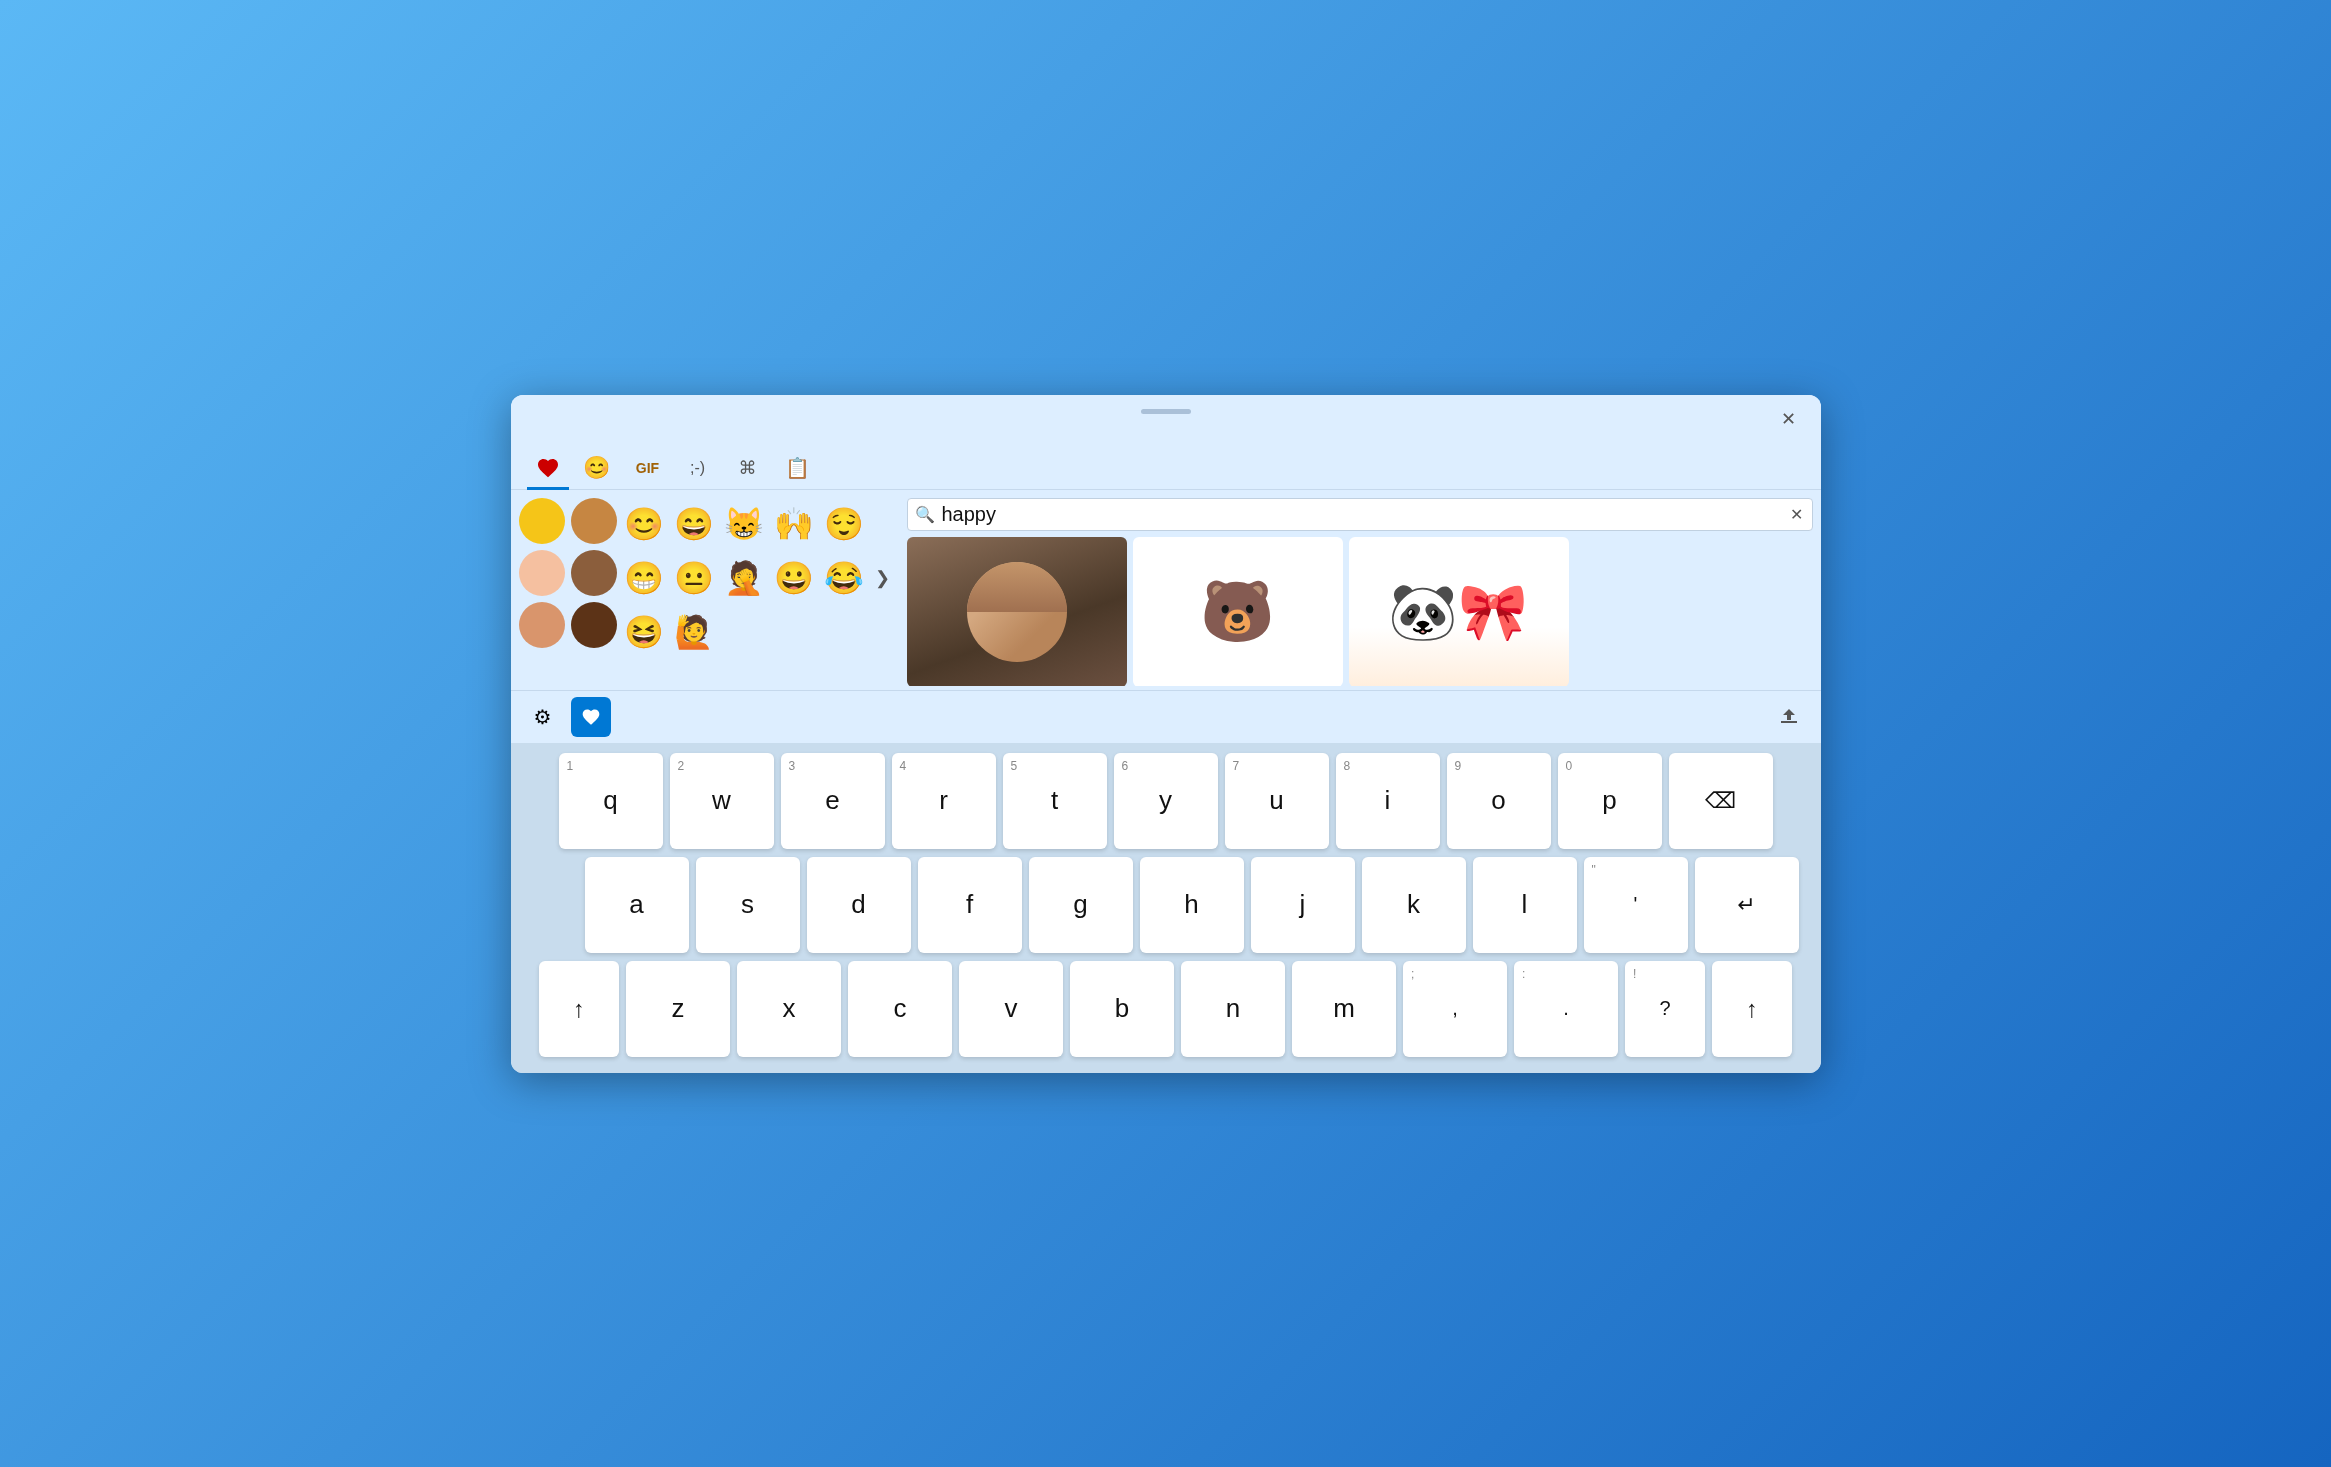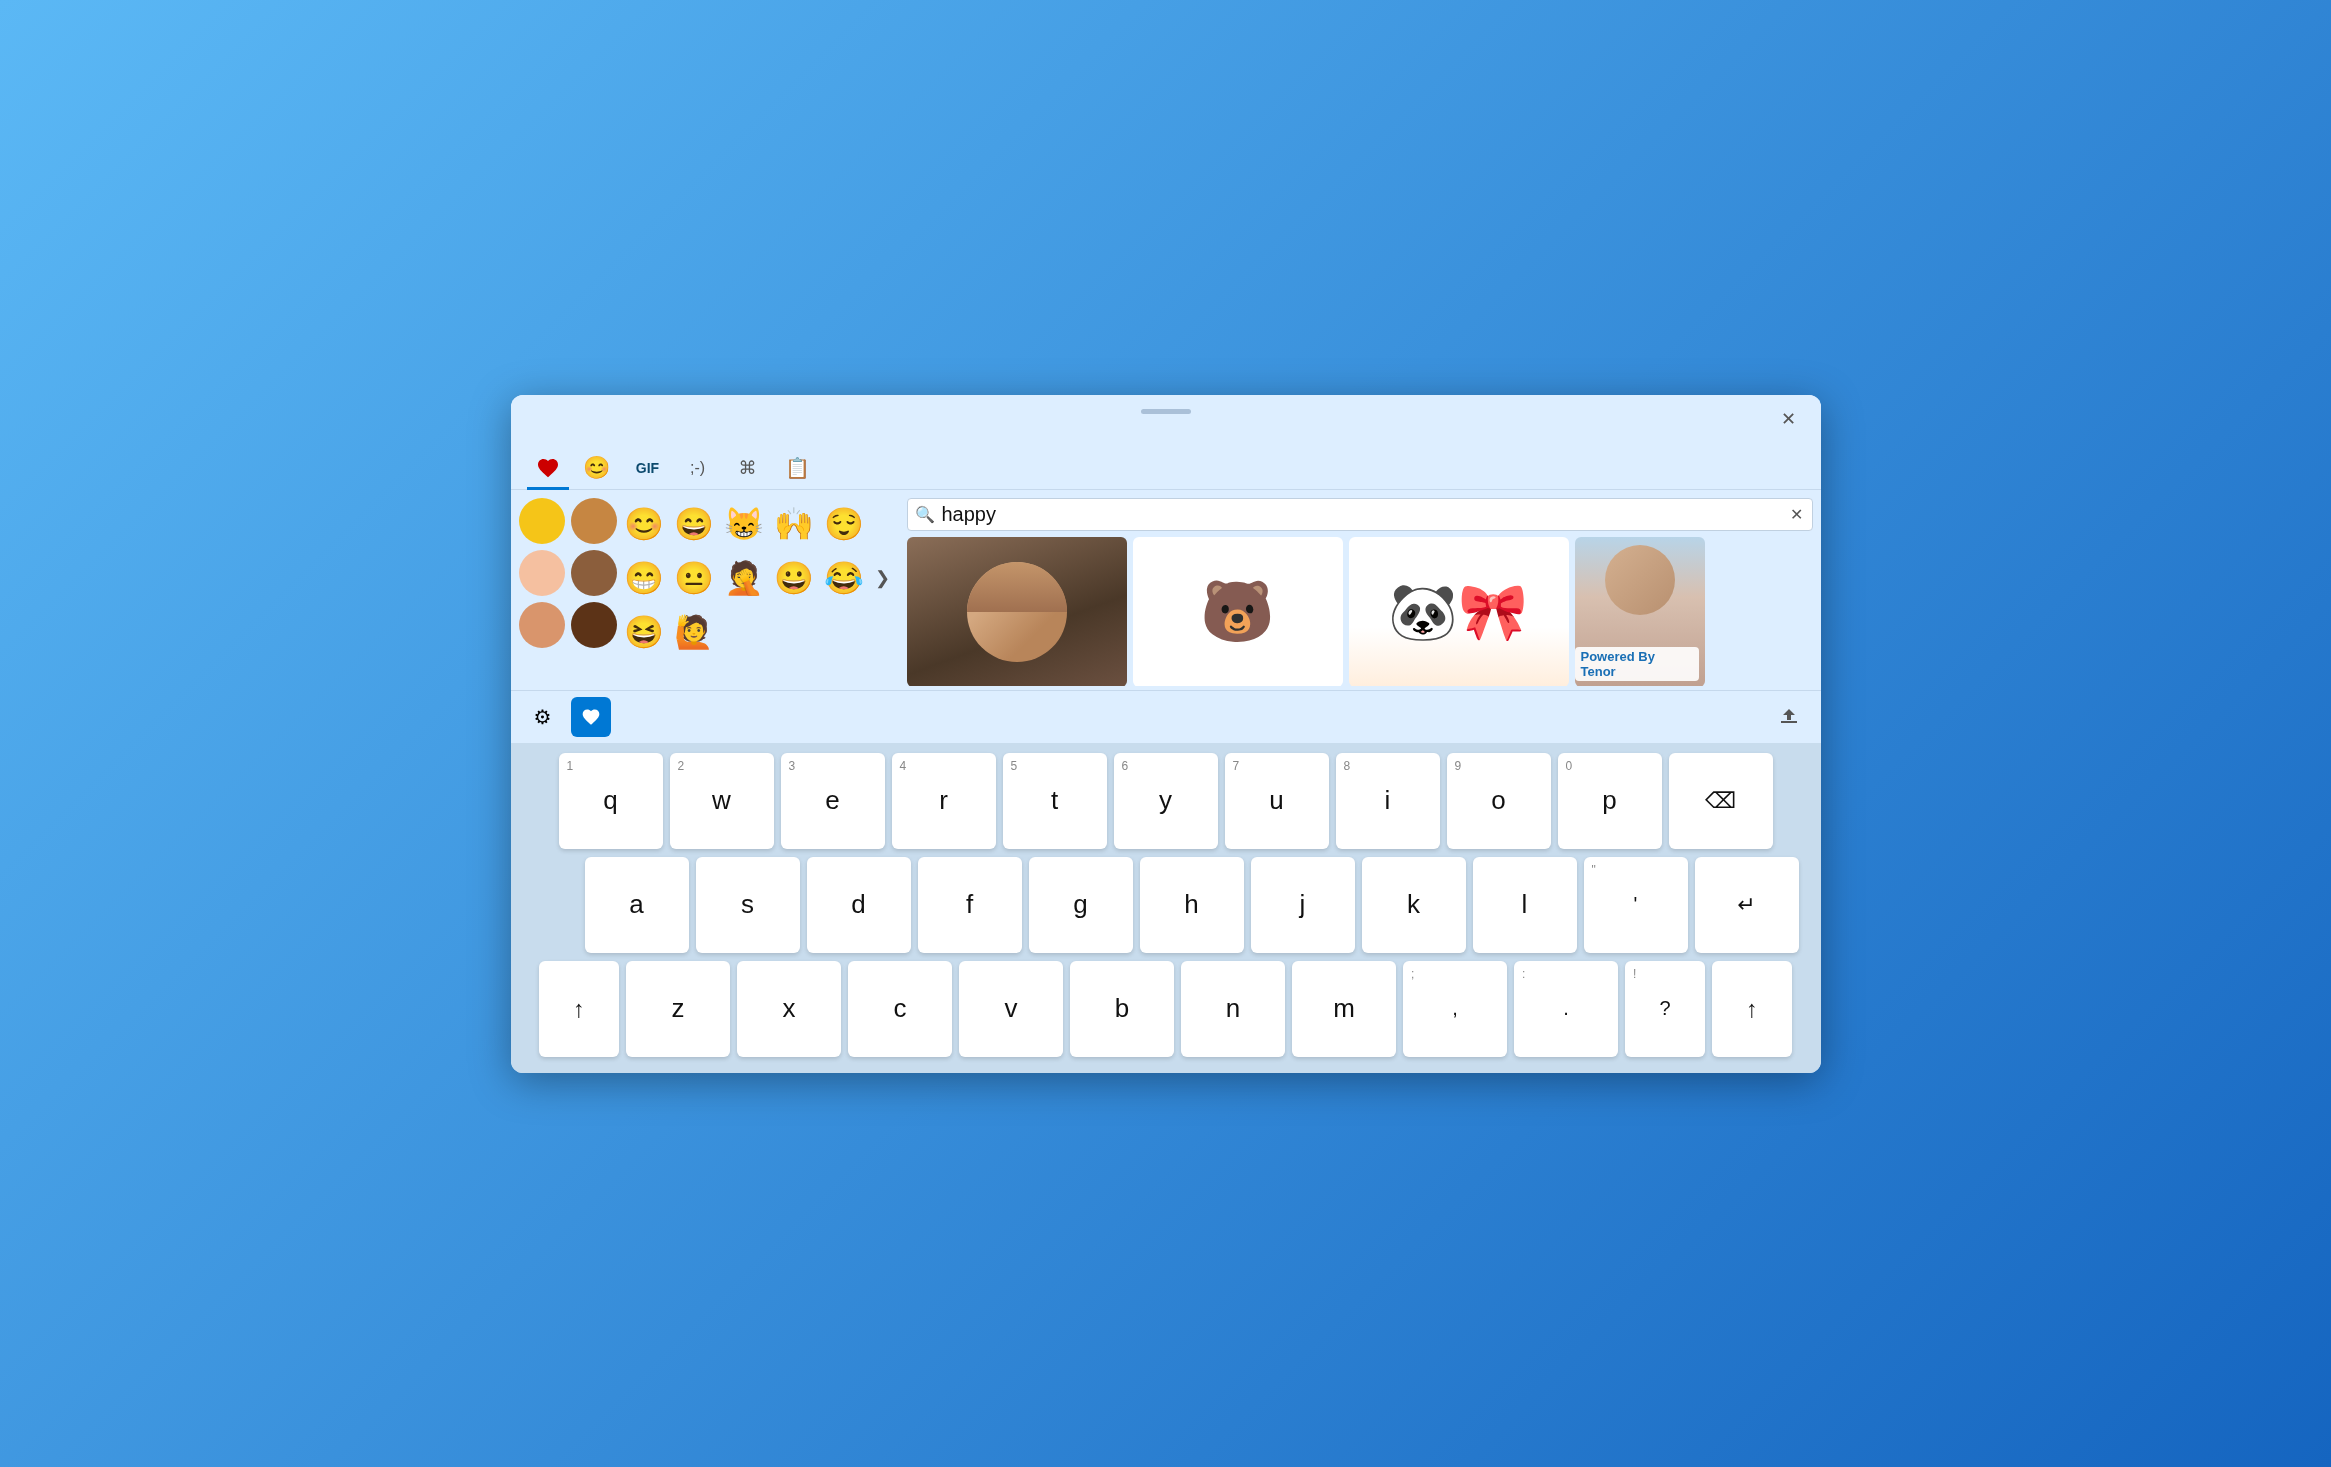--- a/index.html
+++ b/index.html
@@ -292,21 +292,21 @@
     <button class="close-btn">✕</button>
   </div>
 
   <div class="tabs-row">
     <div class="tab-item active" style="color:#c00;">
       <svg width="24" height="24" viewBox="0 0 24 24">
           <path d="M12 21.35l-1.45-1.32C5.4 15.36 2 12.28 2 8.5 2 5.42 4.42 3 7.5 3c1.74 0 3.41.81 4.5 2.09C13.09 3.81 14.76 3 16.5 3 19.58 3 22 5.42 22 8.5c0 3.78-3.4 6.86-8.55 11.54L12 21.35z" fill="#c00"></path>
         </svg>
     </div>
     <div class="tab-item" style="font-size:22px;">😊</div>
-    <div class="tab-item" style="font-size:14px;font-weight:700;color:#0c4a6e;">GIF</div>
+    <div class="tab-item" style="font-size:14px;font-weight:700;color:#a16207;">GIF</div>
     <div class="tab-item" style="font-size:16px;color:#555;">;-)</div>
     <div class="tab-item" style="font-size:18px;color:#555;">⌘</div>
     <div class="tab-item" style="font-size:20px;">📋</div>
   </div>
 
   <div class="content-area">
 
     <div class="emoji-section">
       <div class="emoji-grid-area">
 
@@ -363,26 +363,20 @@
         </div>
 
         <div class="gif-item" style="width:210px;height:150px;background:white;display:flex;align-items:center;justify-content:center;">
           <div style="width:100%;height:100%;background:white;display:flex;align-items:center;justify-content:center;font-size:60px;">🐻</div>
         </div>
 
         <div class="gif-item" style="width:220px;height:150px;background:white;">
           <div style="width:100%;height:100%;background:linear-gradient(180deg,#fff 60%,#ffeedd);display:flex;align-items:center;justify-content:center;font-size:56px;">🐼🎀</div>
         </div>
 
-        <div class="gif-item" style="width:130px;height:150px;background:#c8a898;position:relative;">
-          <div style="width:100%;height:100%;background:linear-gradient(180deg,#b8d4e8 0%,#d8c0b0 40%,#c0a090 100%);display:flex;align-items:flex-start;justify-content:center;padding-top:8px;">
-            <div style="width:70px;height:70px;border-radius:50%;background:linear-gradient(135deg,#d4b090,#b89070);"></div>
-          </div>
-          <div class="powered-by">Powered By Tenor</div>
-        </div>
       </div>
     </div>
   </div>
 
   <div class="bottom-toolbar">
     <div class="toolbar-icon">⚙</div>
     <div class="toolbar-icon active">
       <svg width="20" height="20" viewBox="0 0 24 24">
           <path d="M12 21.35l-1.45-1.32C5.4 15.36 2 12.28 2 8.5 2 5.42 4.42 3 7.5 3c1.74 0 3.41.81 4.5 2.09C13.09 3.81 14.76 3 16.5 3 19.58 3 22 5.42 22 8.5c0 3.78-3.4 6.86-8.55 11.54L12 21.35z" fill="white"></path>
         </svg>

